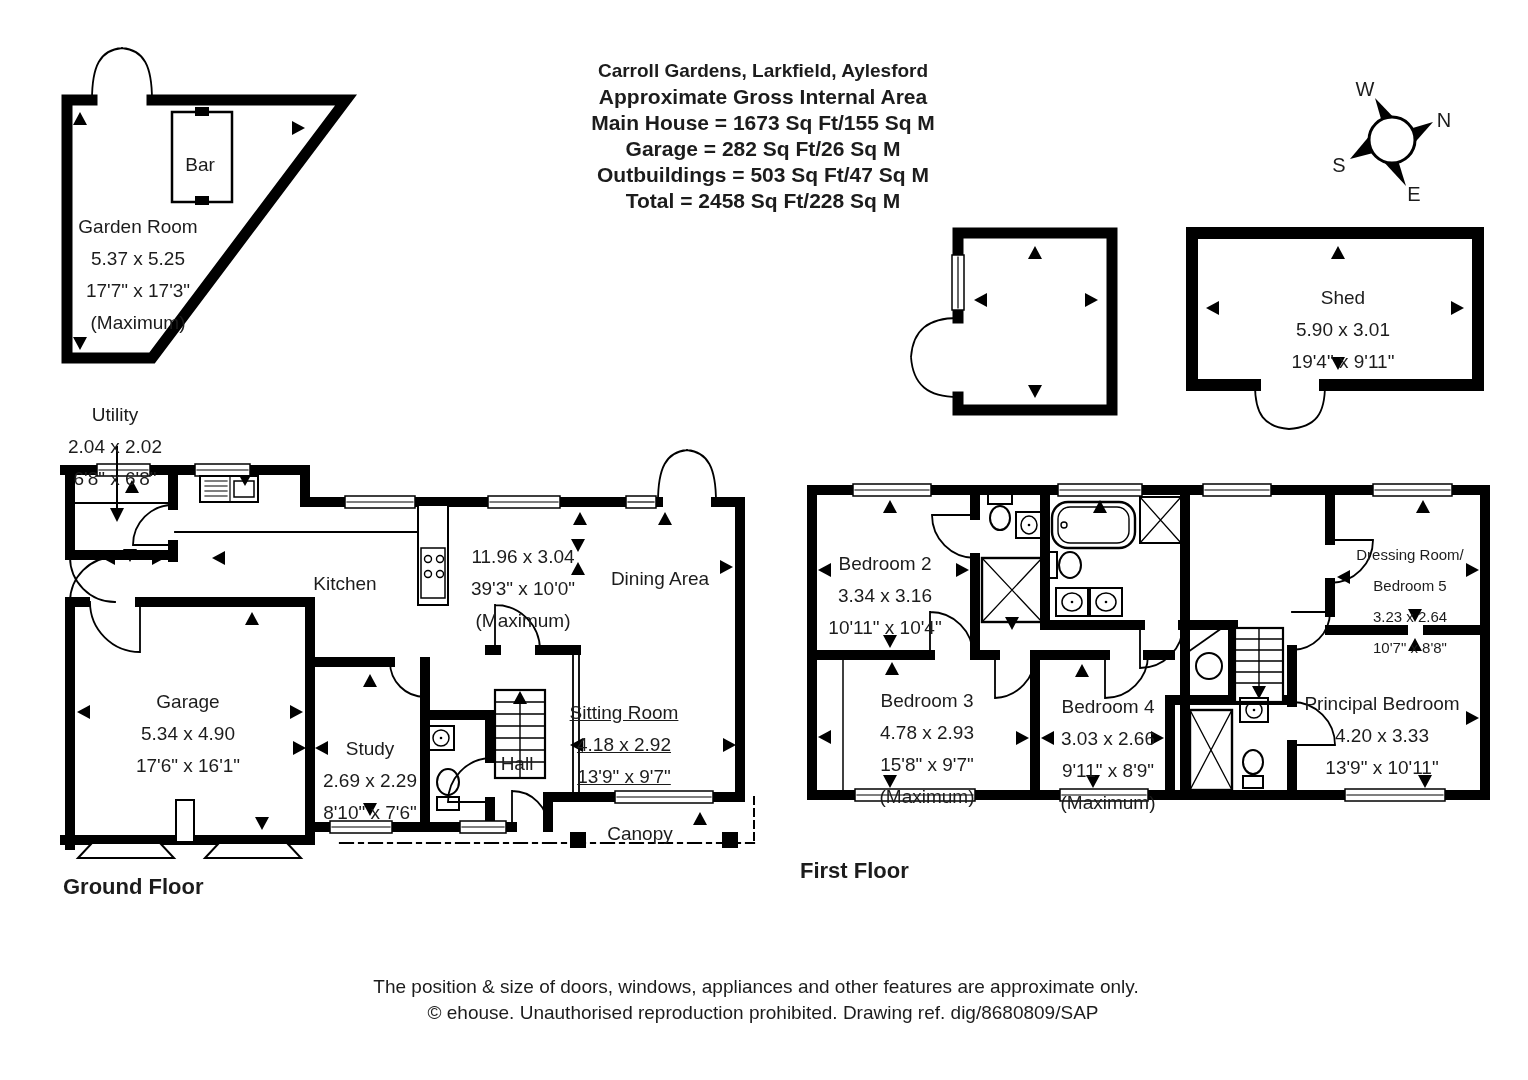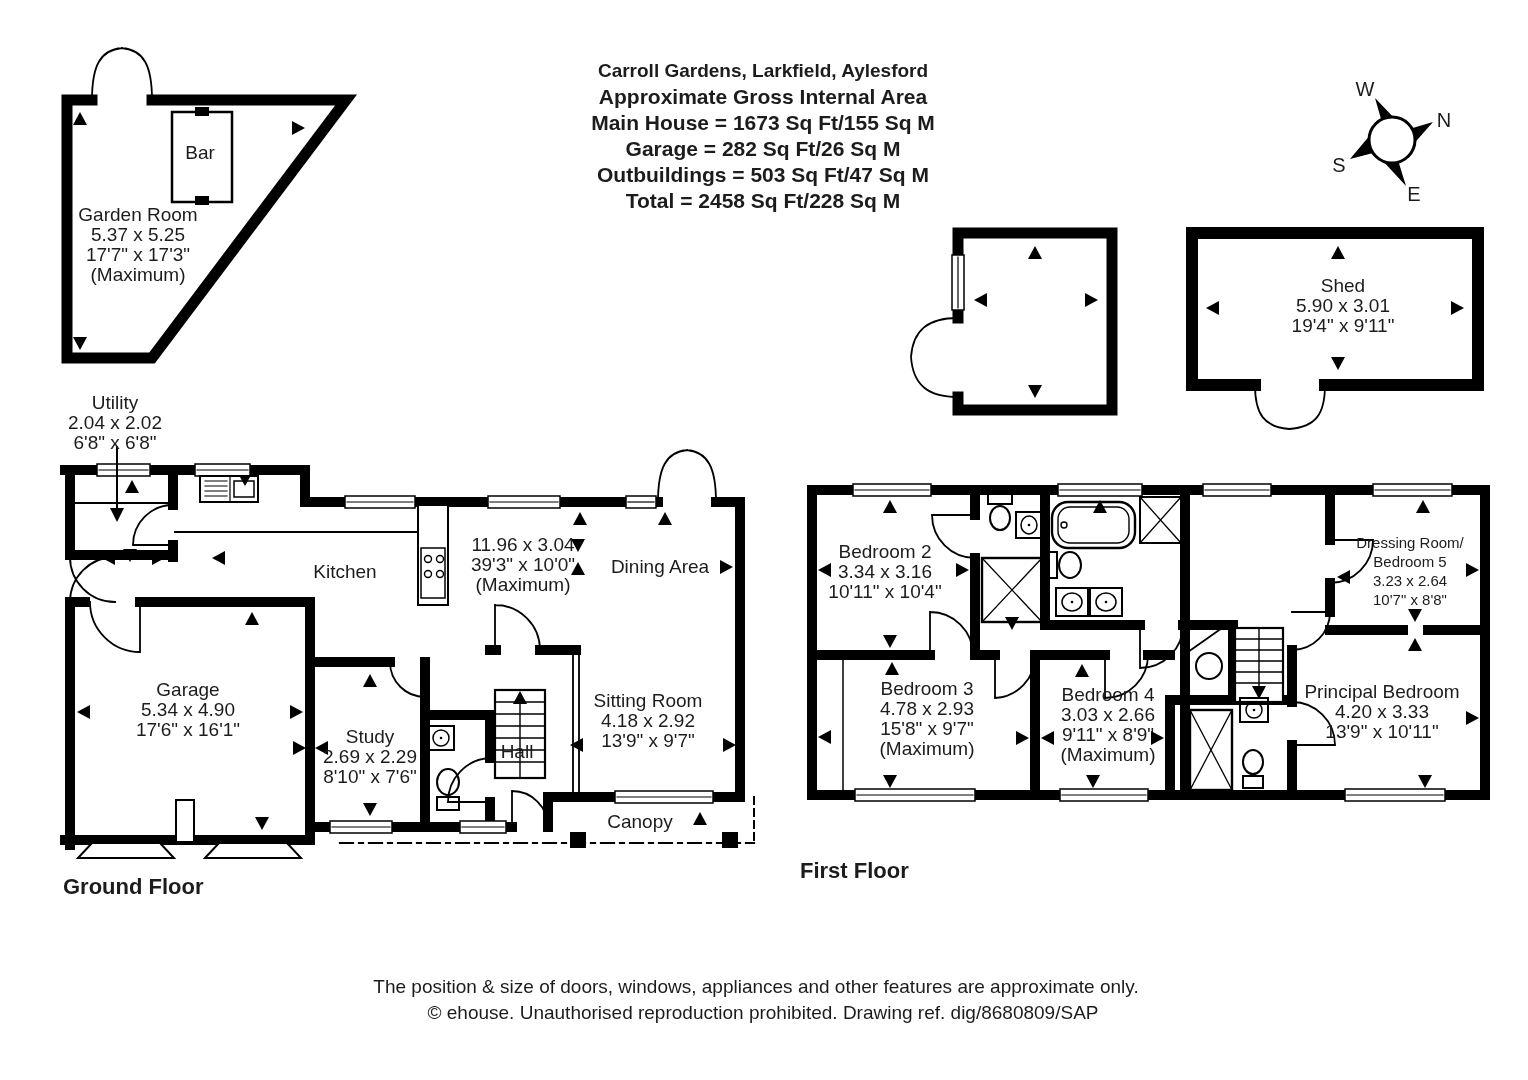--- a/index.html
+++ b/index.html
@@ -1,21 +1,21 @@
 <!DOCTYPE html>
 <html><head>
 <meta charset="utf-8">
 <style>
   html,body{margin:0;padding:0;background:#fff;}
   #stage{position:relative;width:1528px;height:1080px;background:#fff;overflow:hidden;
          font-family:"Liberation Sans", sans-serif;color:#1c1c1c;}
   svg{position:absolute;left:0;top:0;}
   .lb{position:absolute;transform:translateX(-50%);text-align:center;white-space:nowrap;
       font-size:19px;line-height:20px;}
-  .lb .ln{white-space:nowrap;}
+  .lb .ln{white-space:nowrap;margin-top:12px;}
   .title{position:absolute;transform:translateX(-50%);text-align:center;font-weight:bold;
          font-size:21px;line-height:26px;white-space:nowrap;}
   .title .t1{font-size:19px;}
   .floorlab{position:absolute;font-weight:bold;font-size:22px;white-space:nowrap;}
   .foot{position:absolute;transform:translateX(-50%);text-align:center;white-space:nowrap;font-size:19px;}
   .foot.b{font-weight:bold;font-size:20px;}
   .small{font-size:15px;line-height:19px;}
 </style>
 </head>
 <body>
@@ -370,21 +370,21 @@
   <div class="lb" style="left:370px;top:727px;">
     <div class="ln">Study</div>
     <div class="ln">2.69 x 2.29</div>
     <div class="ln">8'10" x 7'6"</div>
   </div>
 
   <div class="lb" style="left:517px;top:742px;">
     <div class="ln">Hall</div>
   </div>
 
-  <div class="lb" style="left:648px;top:691px;">
+  <div class="lb" style="left:624px;top:691px;text-decoration:underline;">
     <div class="ln">Sitting Room</div>
     <div class="ln">4.18 x 2.92</div>
     <div class="ln">13'9" x 9'7"</div>
   </div>
 
   <div class="lb" style="left:640px;top:812px;">
     <div class="ln">Canopy</div>
   </div>
 
   <div class="floorlab" style="left:63px;top:874px;">Ground Floor</div>

